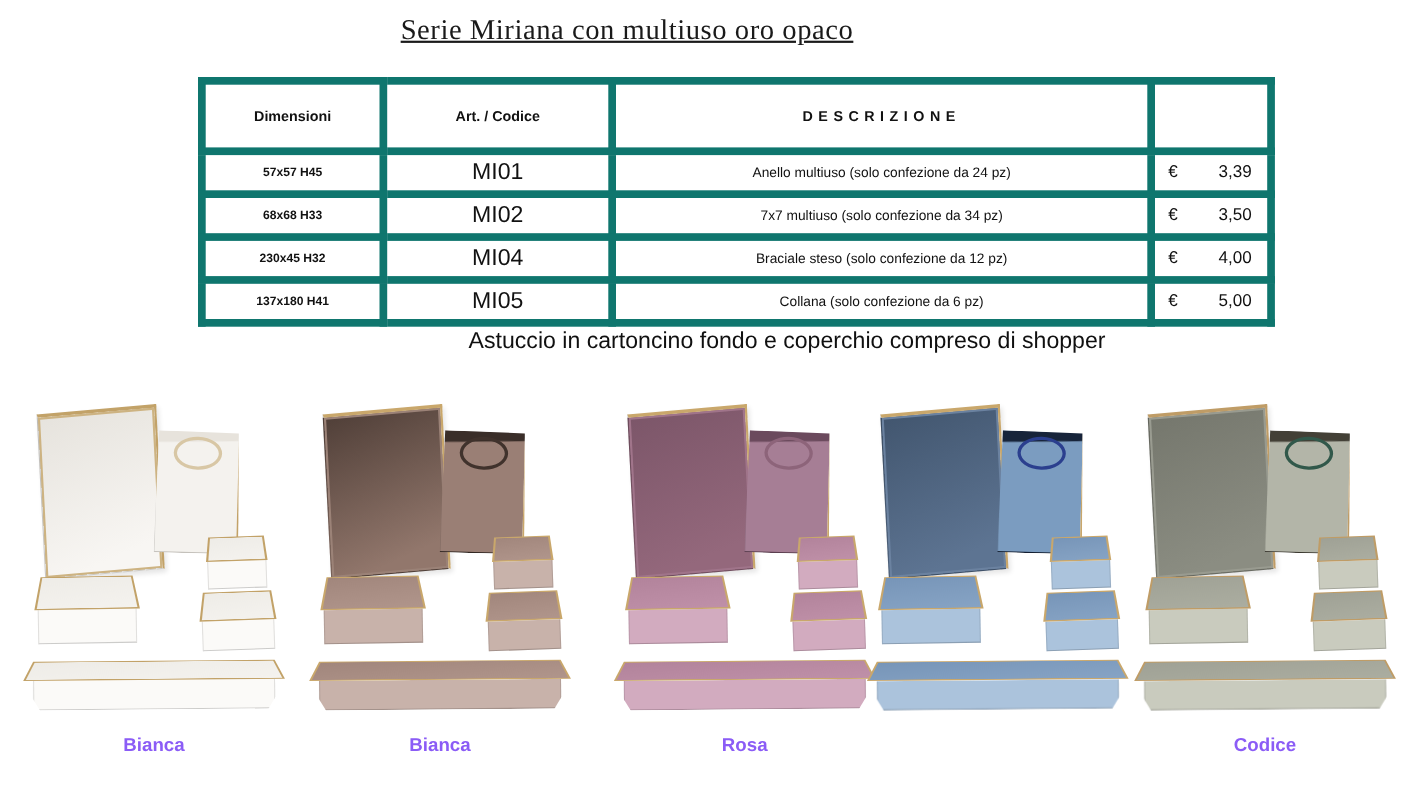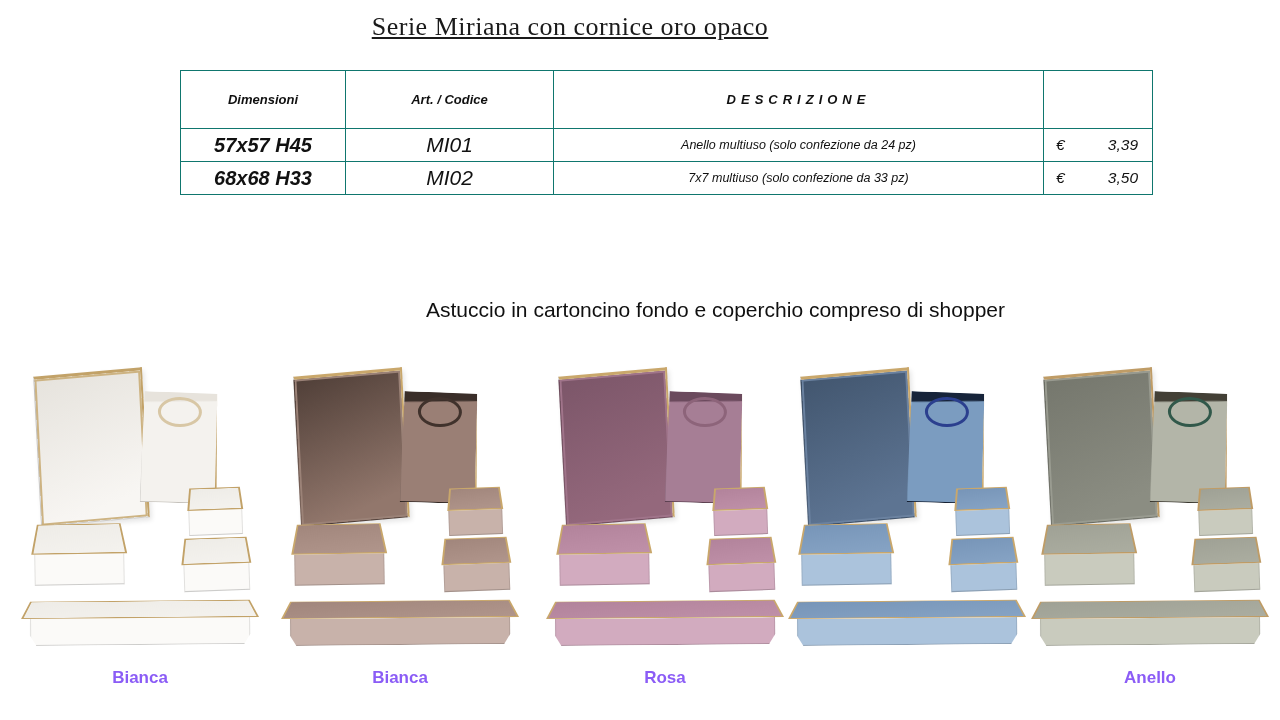--- a/index.html
+++ b/index.html
@@ -7,25 +7,25 @@
         font-family:"Liberation Sans",sans-serif;color:#111;}
 
   
   #title{position:absolute;left:300px;top:12px;width:540px;text-align:center;
          font-family:"Liberation Serif",serif;font-size:26px;color:#1a1a1a;
          text-decoration:underline;letter-spacing:.5px;}
 
   
   #price-table{position:absolute;left:180px;top:70px;border-collapse:collapse;table-layout:fixed;
                width:972px;background:#fff;}
-  #price-table th,#price-table td{border:1px solid #0f766e;padding:0;vertical-align:middle;font-style:italic;}
+  #price-table th,#price-table td{border:7px solid #0f766e;padding:0;vertical-align:middle;}
   #price-table th{height:57px;font-size:13px;font-weight:bold;text-align:center;}
   #price-table td{height:32px;text-align:center;}
   th.desc-h{letter-spacing:5px;}
-  td.dim{font-weight:bold;font-size:20px;}
+  td.dim{font-weight:bold;font-size:11px;}
   td.code{font-size:21px;}
   td.desc{font-size:12.5px;}
   td.price-cell{font-size:15.5px;}
   .price-wrap{display:flex;justify-content:space-between;align-items:center;padding:0 14px 0 12px;}
 
   
   #subtitle{position:absolute;left:285px;top:298px;width:720px;text-align:right;
             font-size:21px;color:#101010;}
 
   
@@ -66,21 +66,21 @@
                   clip-path:polygon(0 0,100% 0,100% 60%,97% 100%,3% 100%,0 60%);}
 
   .plabel{position:absolute;bottom:6px;left:0;right:0;text-align:center;
           font-size:17px;font-weight:bold;color:#8b5cf6;}
 </style>
 </head>
 <body>
 
 <div id="page">
 
-  <div id="title">Serie Miriana con cornice oro opaco</div>
+  <div id="title">Serie Miriana con multiuso oro opaco</div>
 
   <table id="price-table">
     <colgroup>
       <col style="width:165px">
         <col style="width:208px">
         <col style="width:490px">
         <col style="width:109px">
     </colgroup>
     <thead>
       <tr>
@@ -99,31 +99,53 @@
       <div class="price-wrap">
         <span>€</span>
         <span>3,39</span>
       </div>
     </td>
   </tr>
 
   <tr>
     <td class="dim">68x68 H33</td>
     <td class="code">MI02</td>
-    <td class="desc">7x7 multiuso (solo confezione da 33 pz)</td>
+    <td class="desc">7x7 multiuso (solo confezione da 34 pz)</td>
     <td class="price-cell">
       <div class="price-wrap">
         <span>€</span>
         <span>3,50</span>
       </div>
     </td>
   </tr>
 
 
-
+  <tr>
+    <td class="dim">230x45 H32</td>
+    <td class="code">MI04</td>
+    <td class="desc">Braciale steso (solo confezione da 12 pz)</td>
+    <td class="price-cell">
+      <div class="price-wrap">
+        <span>€</span>
+        <span>4,00</span>
+      </div>
+    </td>
+  </tr>
+
+  <tr>
+    <td class="dim">137x180 H41</td>
+    <td class="code">MI05</td>
+    <td class="desc">Collana (solo confezione da 6 pz)</td>
+    <td class="price-cell">
+      <div class="price-wrap">
+        <span>€</span>
+        <span>5,00</span>
+      </div>
+    </td>
+  </tr>
 </tbody>
   </table>
 
   <div id="subtitle">Astuccio in cartoncino fondo e coperchio compreso di shopper</div>
 
   <div id="products">
   <div class="pset" style="left: 15px; --trim: #c2a268; --lidDark: #e6e3dd; --lidLight: #f8f6f3; --lidInner: #cdb382; --boxTopA: #eeece7; --boxTopB: #f4f2ee; --boxBase: #fbfaf8; --bag: #f4f2ee; --bagTop: #e7e3dc; --handle: #d8c7a5;">
     <div class="lid"></div>
     <div class="bag">
       <div class="handle"></div>
@@ -164,21 +186,21 @@
       <div class="top"></div>
       <div class="base"></div>
     </div>
     <div class="box long">
       <div class="top"></div>
       <div class="base"></div>
     </div>
     <div class="plabel">Bianca</div>
   </div>
 
-  <div class="pset" style="left: 540px; --trim: #c9a76b; --lidDark: #7c5669; --lidLight: #94687c; --lidInner: #a0748a; --boxTopA: #b2839b; --boxTopB: #bf90a8; --boxBase: #d2abbf; --bag: #a67e95; --bagTop: #6b4a5d; --handle: #8d647a;">
+  <div class="pset" style="left: 552px; --trim: #c9a76b; --lidDark: #7c5669; --lidLight: #94687c; --lidInner: #a0748a; --boxTopA: #b2839b; --boxTopB: #bf90a8; --boxBase: #d2abbf; --bag: #a67e95; --bagTop: #6b4a5d; --handle: #8d647a;">
     <div class="lid"></div>
     <div class="bag">
       <div class="handle"></div>
     </div>
     <div class="box ring">
       <div class="top"></div>
       <div class="base"></div>
     </div>
     <div class="box med">
       <div class="top"></div>
@@ -232,17 +254,17 @@
       <div class="base"></div>
     </div>
     <div class="box small2">
       <div class="top"></div>
       <div class="base"></div>
     </div>
     <div class="box long">
       <div class="top"></div>
       <div class="base"></div>
     </div>
-    <div class="plabel">Anello</div>
+    <div class="plabel">Codice</div>
   </div>
 </div>
 
 </div>
 
 </body></html>

